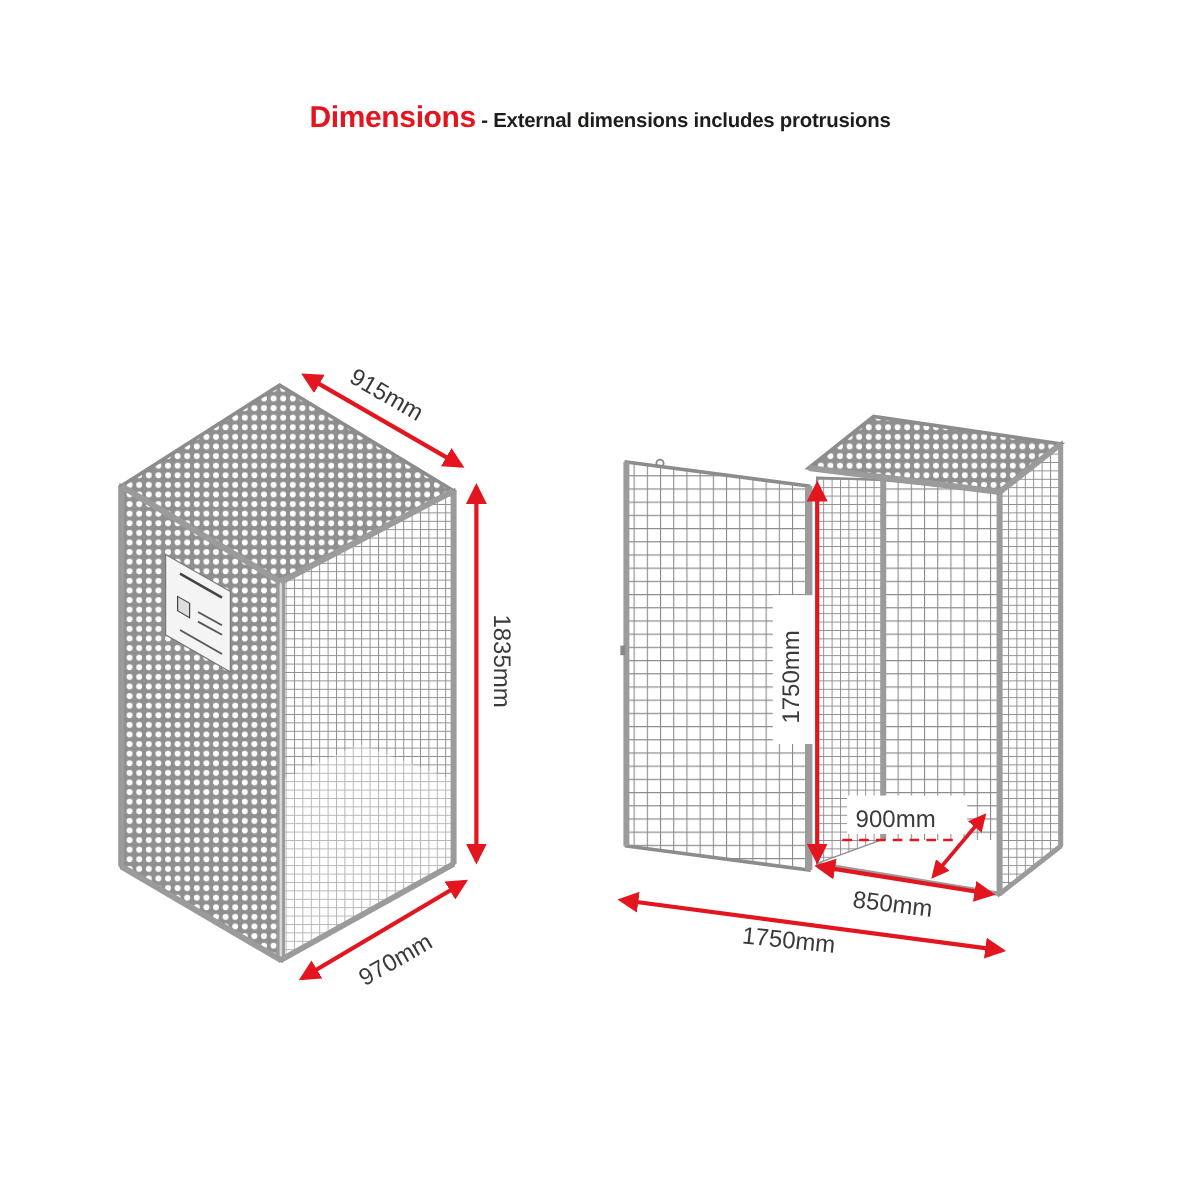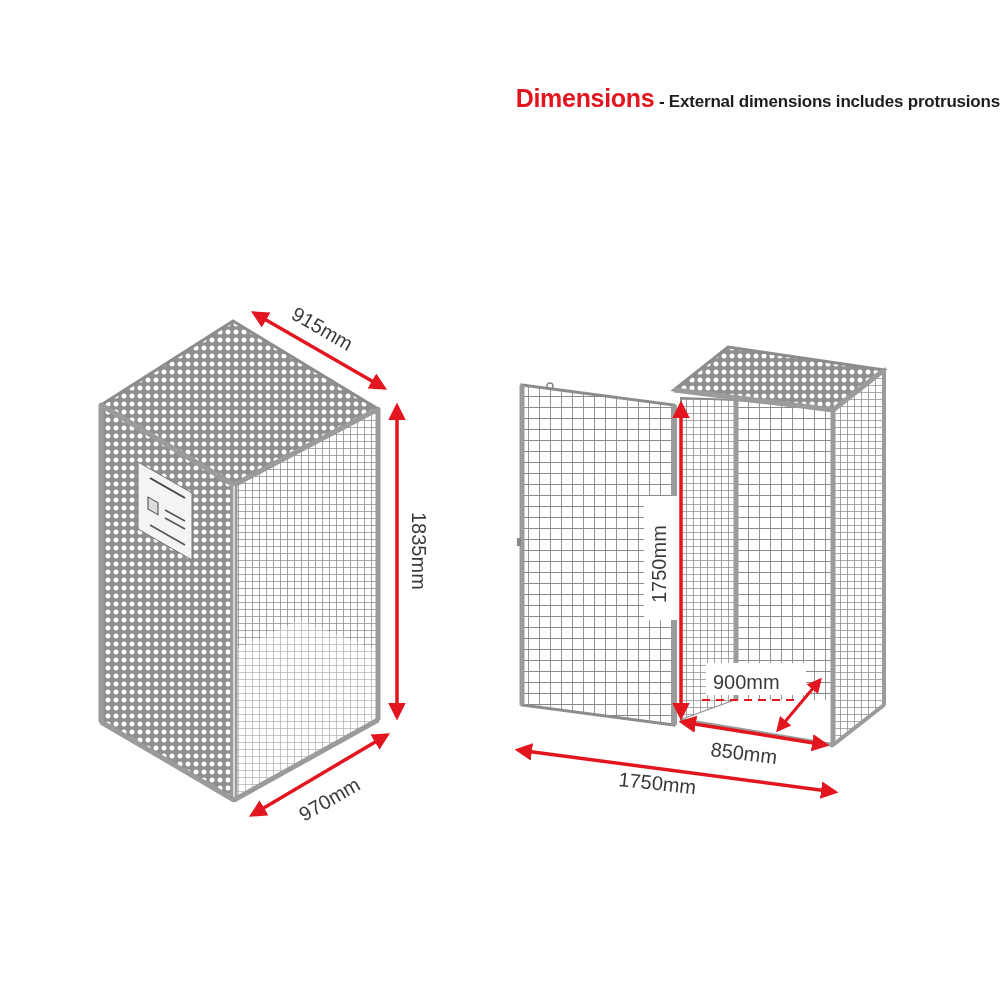--- a/index.html
+++ b/index.html
@@ -1,17 +1,17 @@
 <!DOCTYPE html>
 <html><head>
 <meta charset="utf-8">
 <style>
   html, body { margin:0; padding:0; background:#ffffff; }
   body { width:1000px; height:1000px; position:relative; overflow:hidden; font-family:"Liberation Sans", sans-serif; }
-  .title-wrap { position:absolute; top:84px; left:0; width:1000px; text-align:right; white-space:nowrap; }
+  .title-wrap { position:absolute; top:84px; left:0; width:1000px; text-align:center; white-space:nowrap; }
   .title-main { color:#e3151f; font-weight:bold; font-size:25px; letter-spacing:-0.3px; }
   .title-sub { color:#1d1d1b; font-weight:bold; font-size:17px; letter-spacing:-0.2px; }
   svg { position:absolute; left:0; top:0; }
   .dimtext { font-family:"Liberation Sans", sans-serif; font-size:20px; fill:#3a3a3a; }
 </style>
 </head>
 <body>
 
 <div class="title-wrap">
   <span class="title-main">Dimensions</span>

